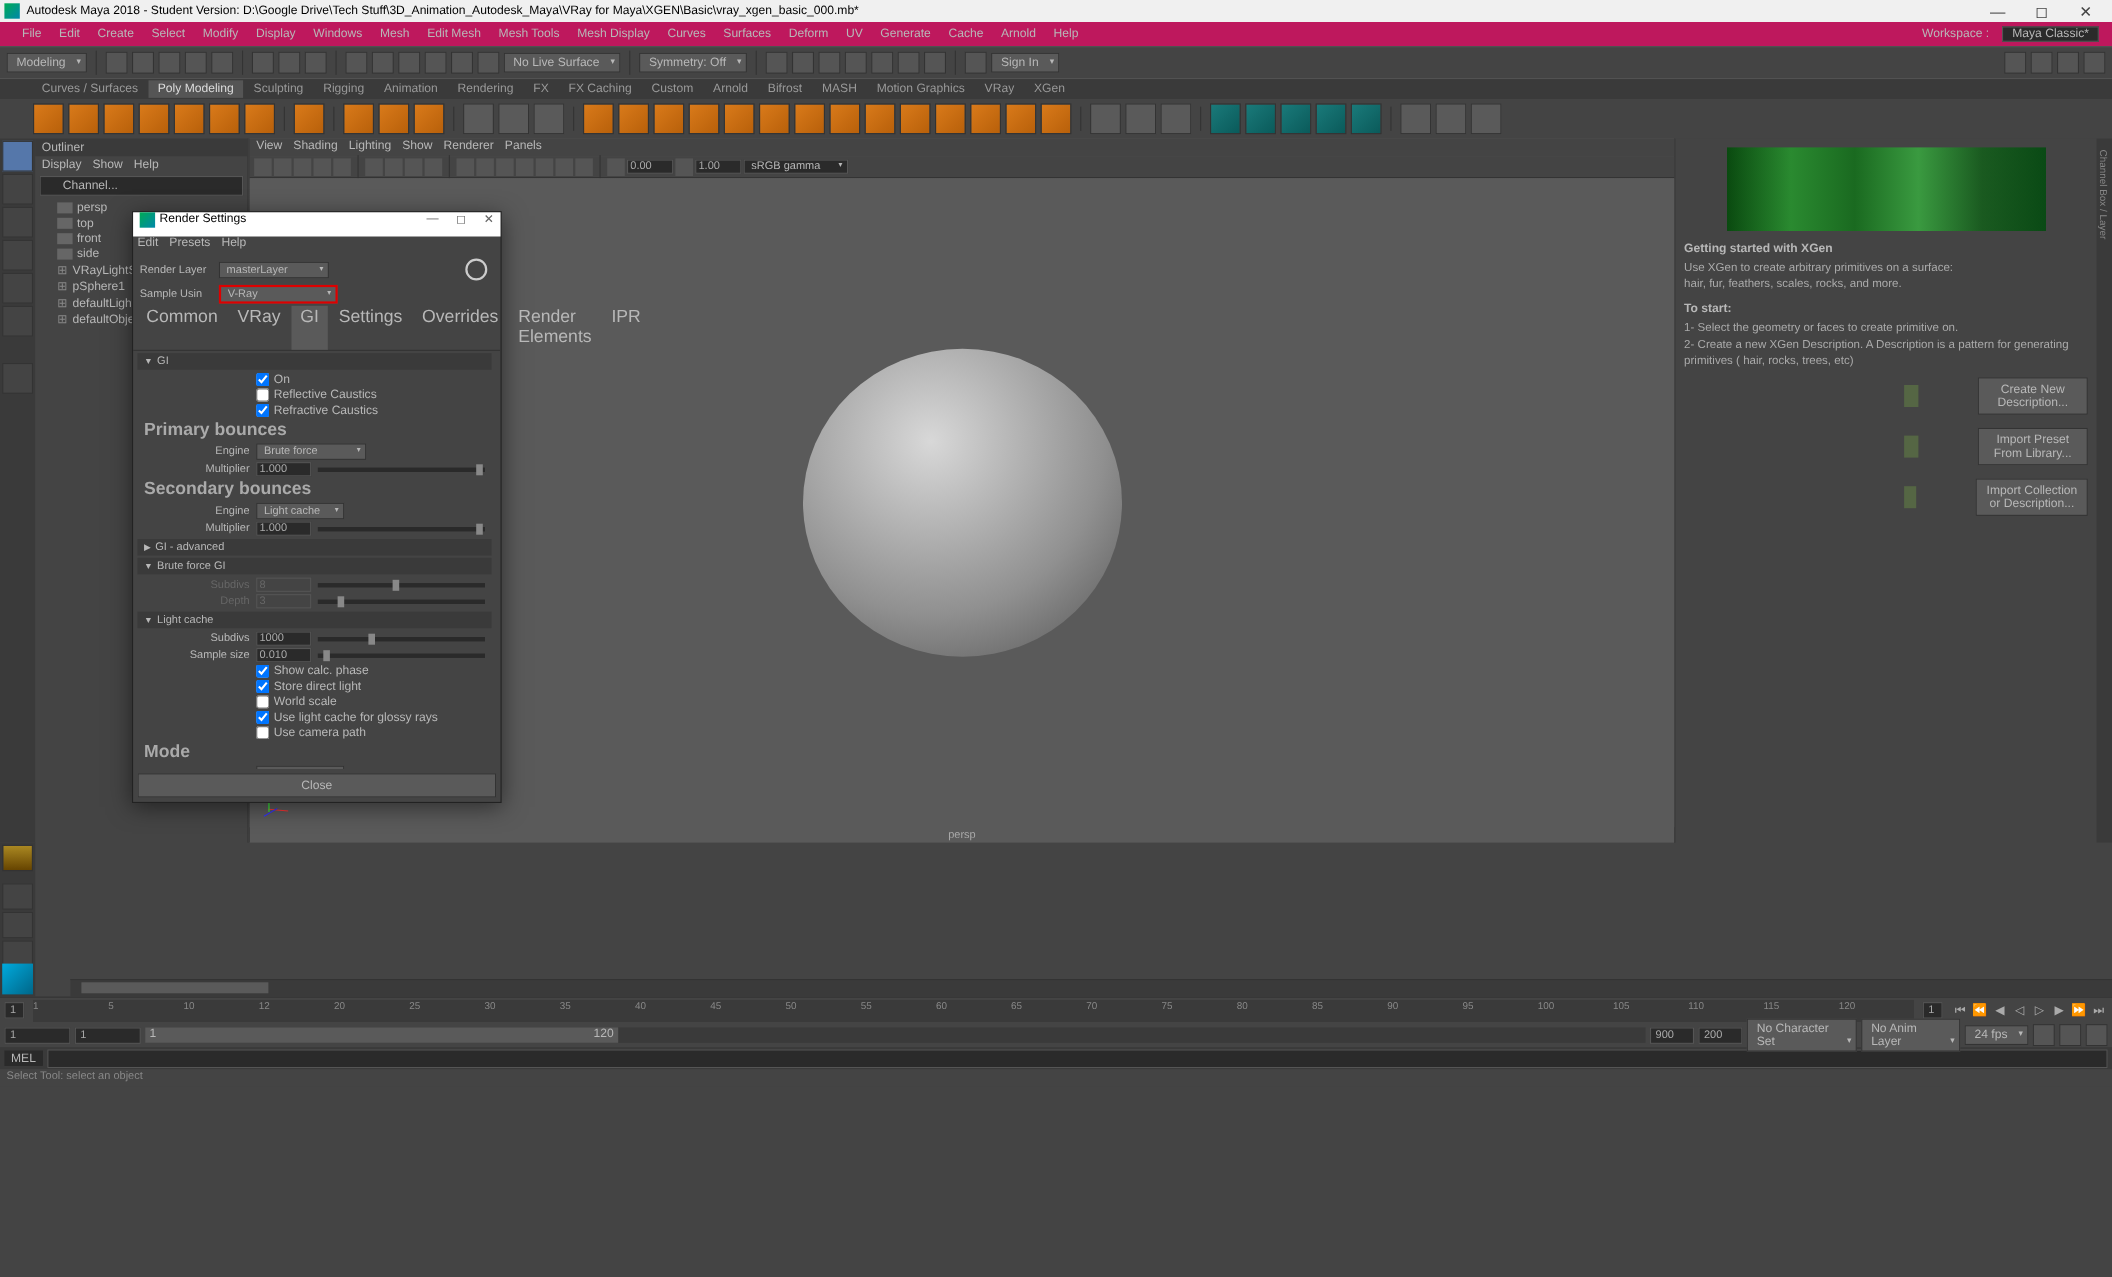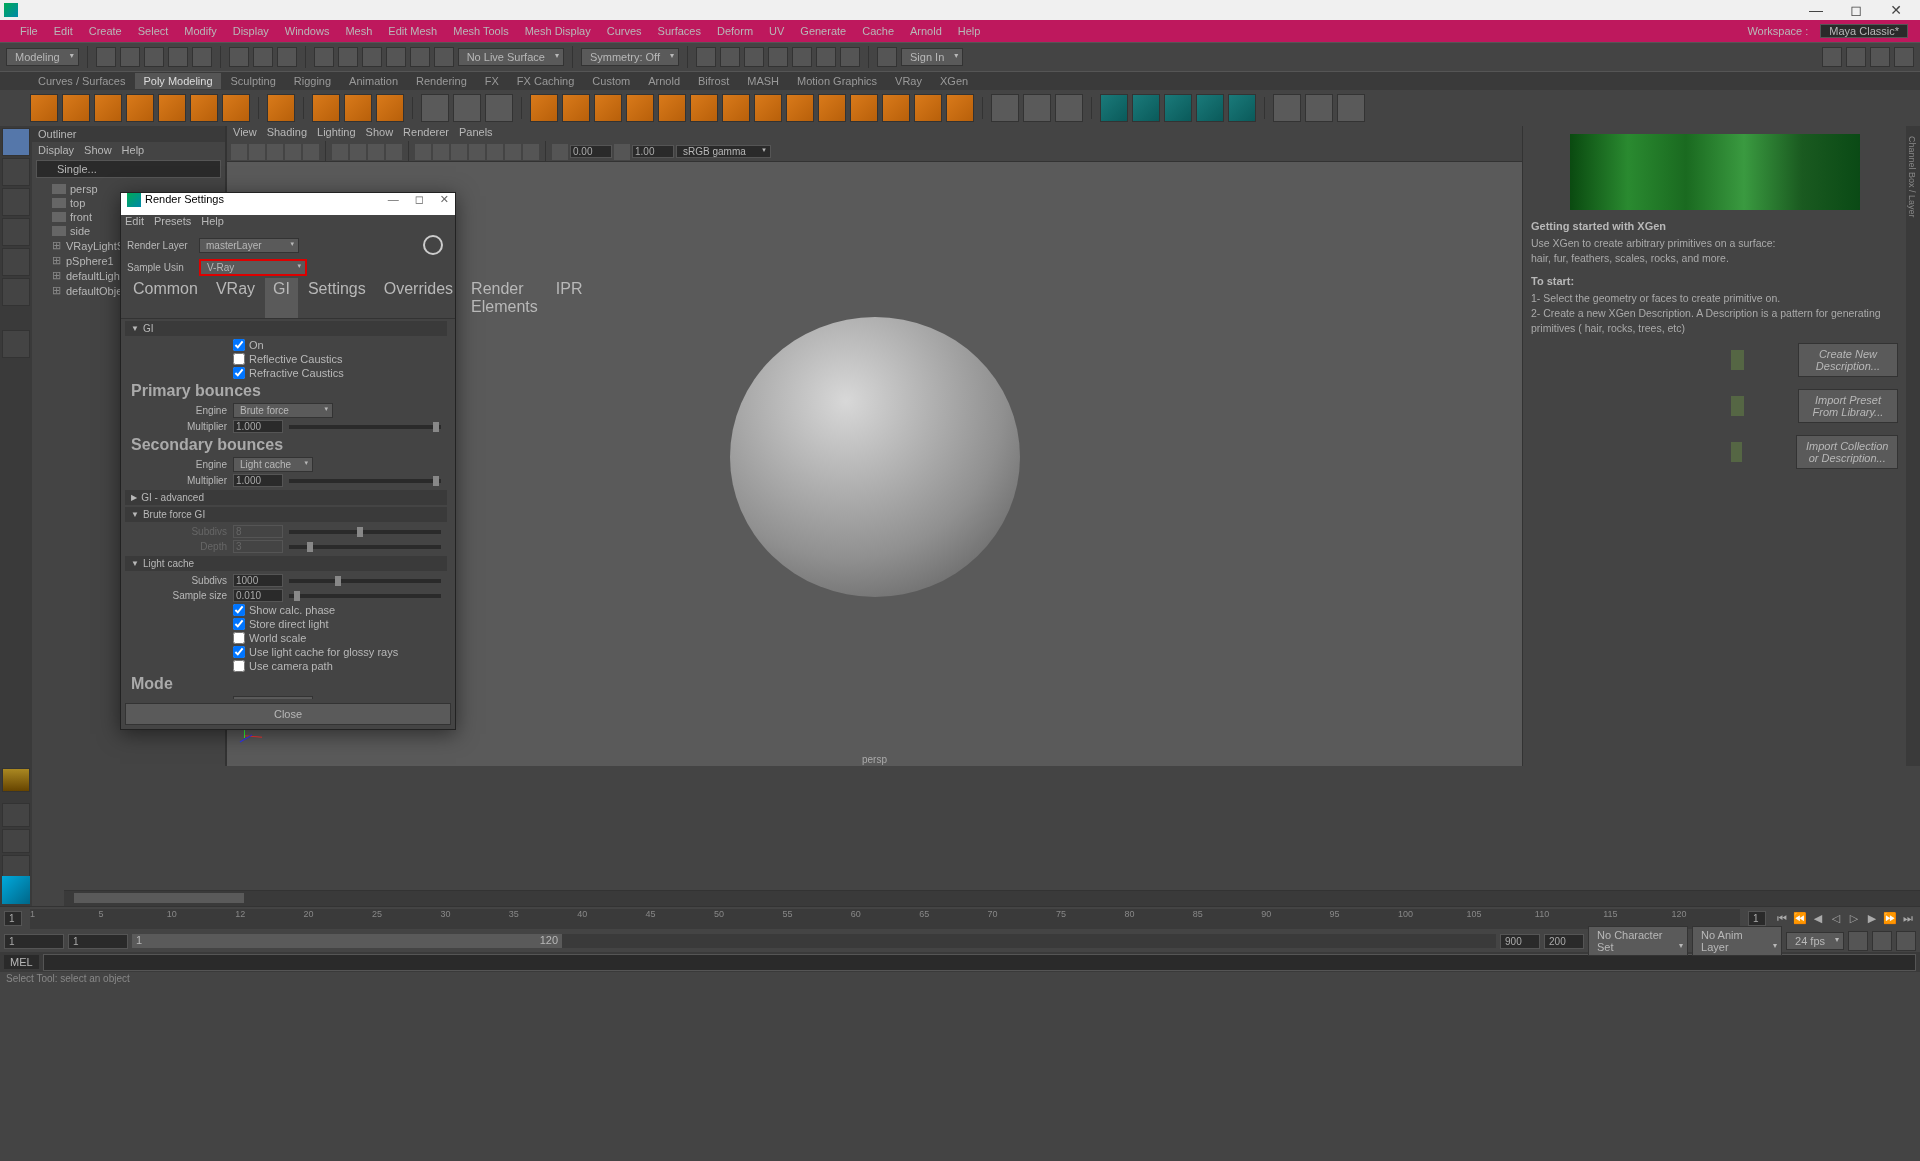--- a/index.html
+++ b/index.html
@@ -49,21 +49,21 @@
 .axis-gizmo { position: absolute; bottom: 6px; left: 12px; width: 28px; height: 28px; }
 .axis-gizmo .x { position: absolute; width: 18px; height: 1px; background: #f33; top: 18px; left: 5px; transform: rotate(5deg); }
 .axis-gizmo .y { position: absolute; width: 1px; height: 18px; background: #3f3; top: 2px; left: 5px; }
 .axis-gizmo .z { position: absolute; width: 14px; height: 1px; background: #33f; top: 20px; left: 0; transform: rotate(-30deg); }
 .vp-label { position: absolute; bottom: 1px; left: 0; right: 0; text-align: center; color: #aaa; font-size: 10px; }
 .right-panel { width: 384px; background: #444; border-left: 1px solid #333; padding: 8px; }
 .grass-img { width: 290px; height: 76px; margin: 0 auto 10px; background: linear-gradient(90deg,#0a4a10,#2a8a30 20%,#1a6a20 40%,#3a9a40 60%,#1a5a20 80%,#0a4a15); display: block; }
 .right-panel h4 { font-size: 11px; font-weight: bold; margin: 8px 0 4px; }
 .right-panel p { font-size: 10.5px; line-height: 1.4; color: #aaa; }
 .rp-button { background: #5a5a5a; border: 1px solid #333; padding: 4px; text-align: center; margin: 4px 0 4px 30px; width: 150px; display: inline-block; }
-.rp-row { display: flex; align-items: center; gap: 24px; margin: 4px 0; font-style: italic; }
+.rp-row { display: flex; align-items: center; gap: 24px; margin: 4px 0; }
 .rp-icon { width: 20px; height: 20px; background: #556644; margin-left: 200px; }
 .right-tools { width: 14px; background: #3a3a3a; }
 .right-tools-text { writing-mode: vertical-rl; font-size: 9px; padding: 10px 1px; color: #888; }
 .timeline { height: 24px; background: #444; border-top: 1px solid #333; display: flex; align-items: center; }
 .time-track { flex: 1; height: 20px; background: #3a3a3a; position: relative; margin: 0 4px; }
 .time-tick { position: absolute; top: 0; font-size: 9px; color: #888; }
 .playback-controls { display: flex; gap: 2px; padding: 0 4px; }
 .play-btn { width: 16px; height: 16px; display: flex; align-items: center; justify-content: center; color: #aaa; }
 .range-row { height: 22px; background: #444; display: flex; align-items: center; padding: 0 4px; gap: 4px; }
 .range-input { width: 60px; background: #2a2a2a; border: 1px solid #555; padding: 1px 4px; color: #aaa; font-size: 10px; }
@@ -106,20 +106,21 @@
 .field-slider-thumb { position: absolute; top: -3px; width: 6px; height: 10px; background: #888; }
 .close-btn { margin: 4px; padding: 4px; text-align: center; background: #5a5a5a; border: 1px solid #333; cursor: pointer; }
 .maya-logo { position: absolute; left: 2px; bottom: 158px; width: 28px; height: 28px; background: linear-gradient(135deg,#0ad,#068); }
 .scale-row { display:flex; height:140px; }
 </style>
 </head>
 <body>
 
 <div class="titlebar">
   <span class="titlebar-icon"></span>
+  <span>Autodesk Maya 2018 - Student Version: D:\Google Drive\Tech Stuff\3D_Animation_Autodesk_Maya\VRay for Maya\XGEN\Basic\vray_xgen_basic_000.mb*</span>
   <div class="titlebar-controls">
     <span>—</span>
     <span>◻</span>
     <span>✕</span>
   </div>
 </div>
 
 <div class="menubar">
   <span>File</span>
   <span>Edit</span>
@@ -266,21 +267,21 @@
     <div class="left-tool"></div>
   </div>
 
   <div class="outliner-panel">
     <div class="panel-header">Outliner</div>
     <div class="panel-menus">
       <span>Display</span>
       <span>Show</span>
       <span>Help</span>
     </div>
-    <div class="search-box">Single...</div>
+    <div class="search-box">Channel...</div>
     <div class="outliner-list">
       <div class="outliner-item">
           <span class="cam"></span>
           <span>persp</span>
         </div>
       <div class="outliner-item">
           <span class="cam"></span>
           <span>top</span>
         </div>
       <div class="outliner-item">

